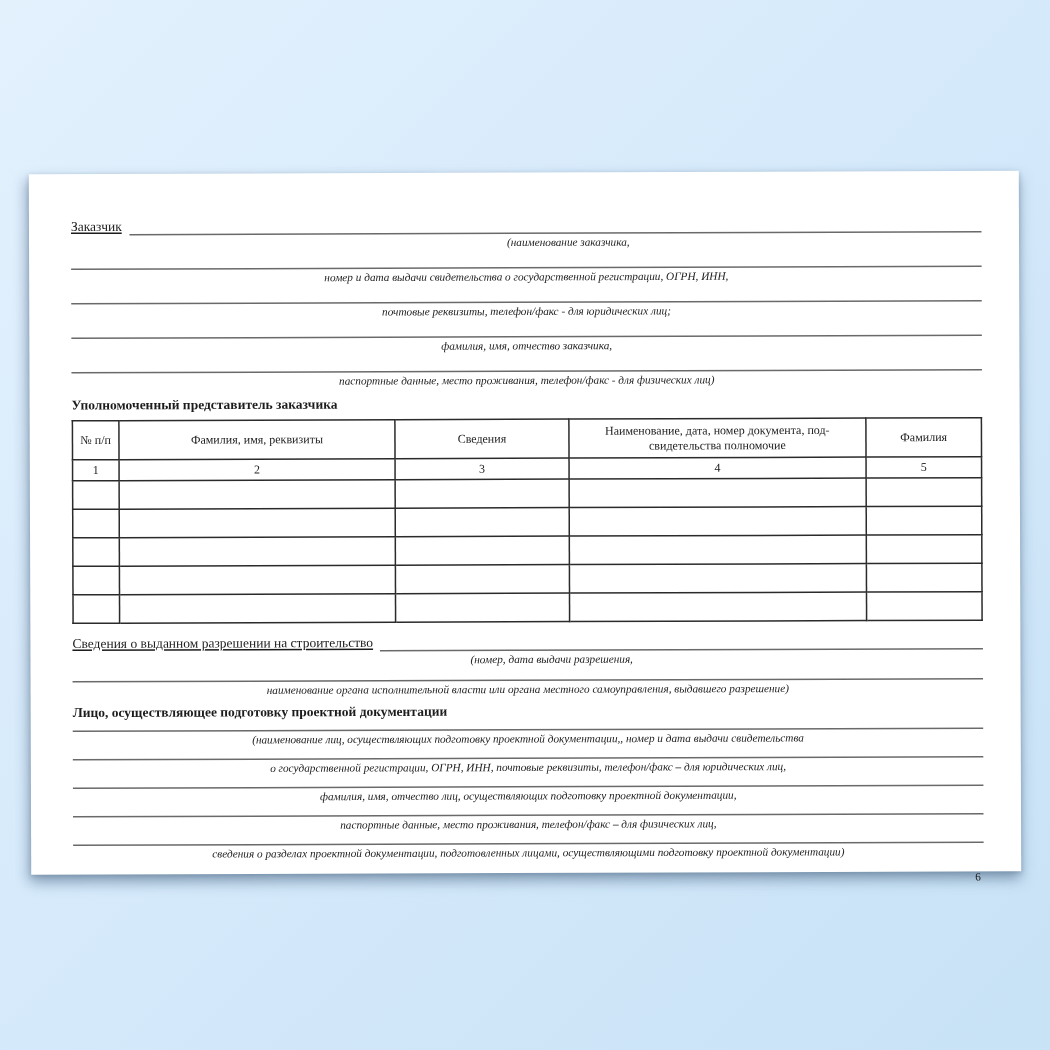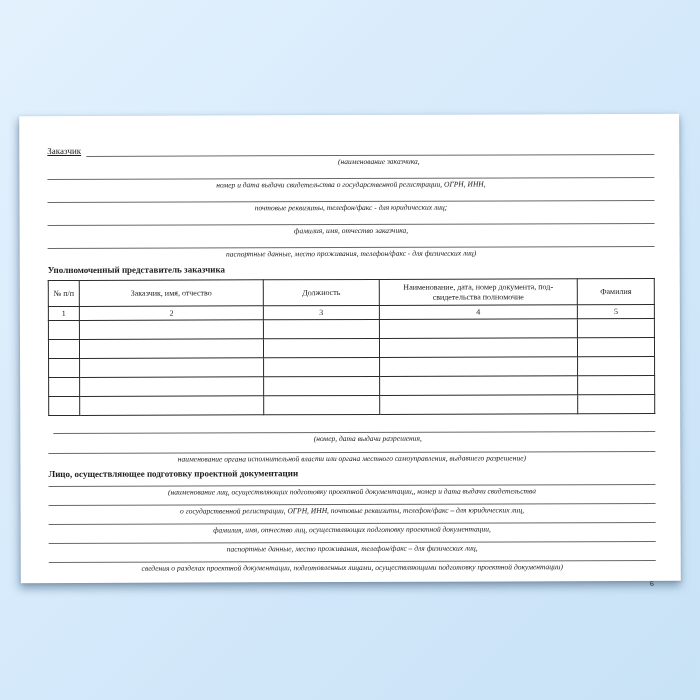--- a/index.html
+++ b/index.html
@@ -99,22 +99,22 @@
     <colgroup>
       <col style="width:5.1%">
         <col style="width:30.4%">
         <col style="width:19.1%">
         <col style="width:32.7%">
         <col style="width:12.7%">
     </colgroup>
     <tbody>
       <tr class="hdr">
         <td>№ п/п</td>
-        <td>Заказчик, имя, отчество</td>
-        <td>Должность</td>
+        <td>Фамилия, имя, реквизиты</td>
+        <td>Сведения</td>
         <td class="pre-wrap">Наименование, дата, номер документа, под-
 свидетельства полномочие</td>
         <td>Фамилия</td>
       </tr>
       <tr class="nums">
         <td>1</td>
         <td>2</td>
         <td>3</td>
         <td>4</td>
         <td>5</td>
@@ -151,20 +151,21 @@
         <td></td>
           <td></td>
           <td></td>
           <td></td>
           <td></td>
       </tr>
     </tbody>
   </table>
 
   <div class="row-label">
+    <span class="lbl">Сведения о выданном разрешении на строительство</span>
     <span class="blank"></span>
   </div>
   <div class="caption shift-permit">(номер, дата выдачи разрешения,</div>
 
   <div class="rule"></div>
   <div class="caption" style="margin-bottom:4px;">наименование органа исполнительной власти или органа местного самоуправления, выдавшего разрешение)</div>
 
   <div class="heading heading2">Лицо, осуществляющее подготовку проектной документации</div>
 
   <div class="rule"></div>

